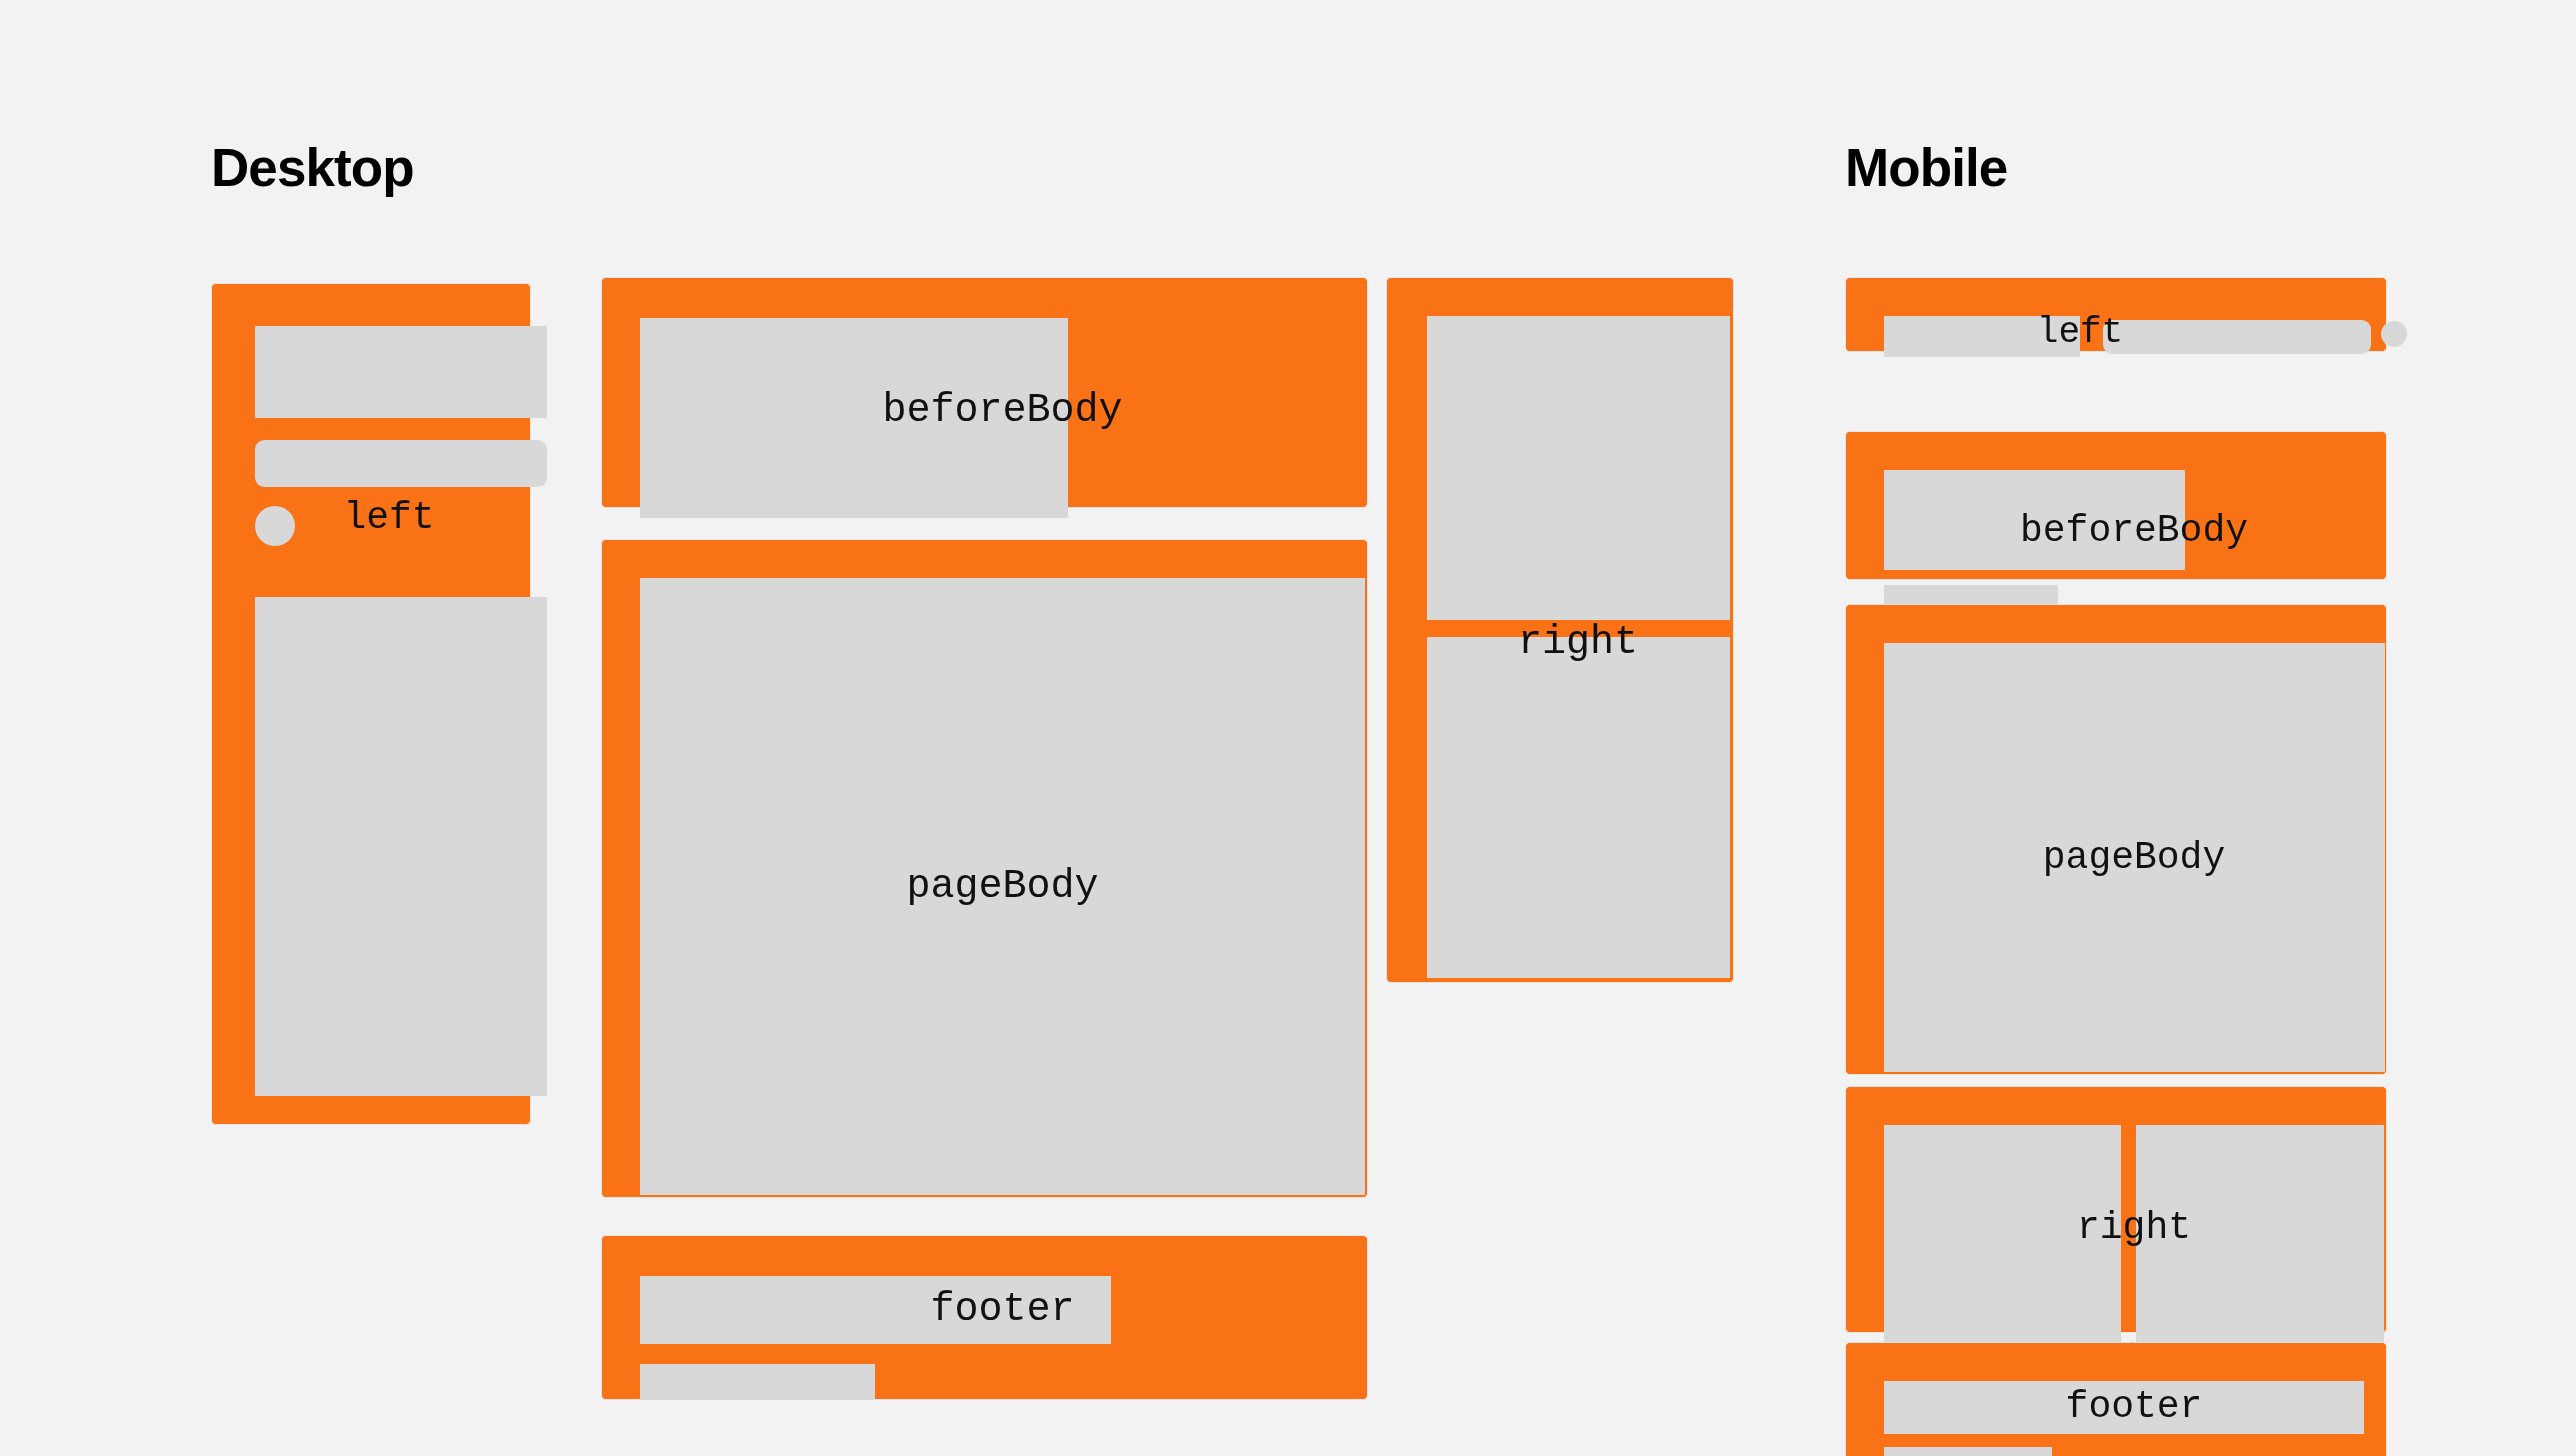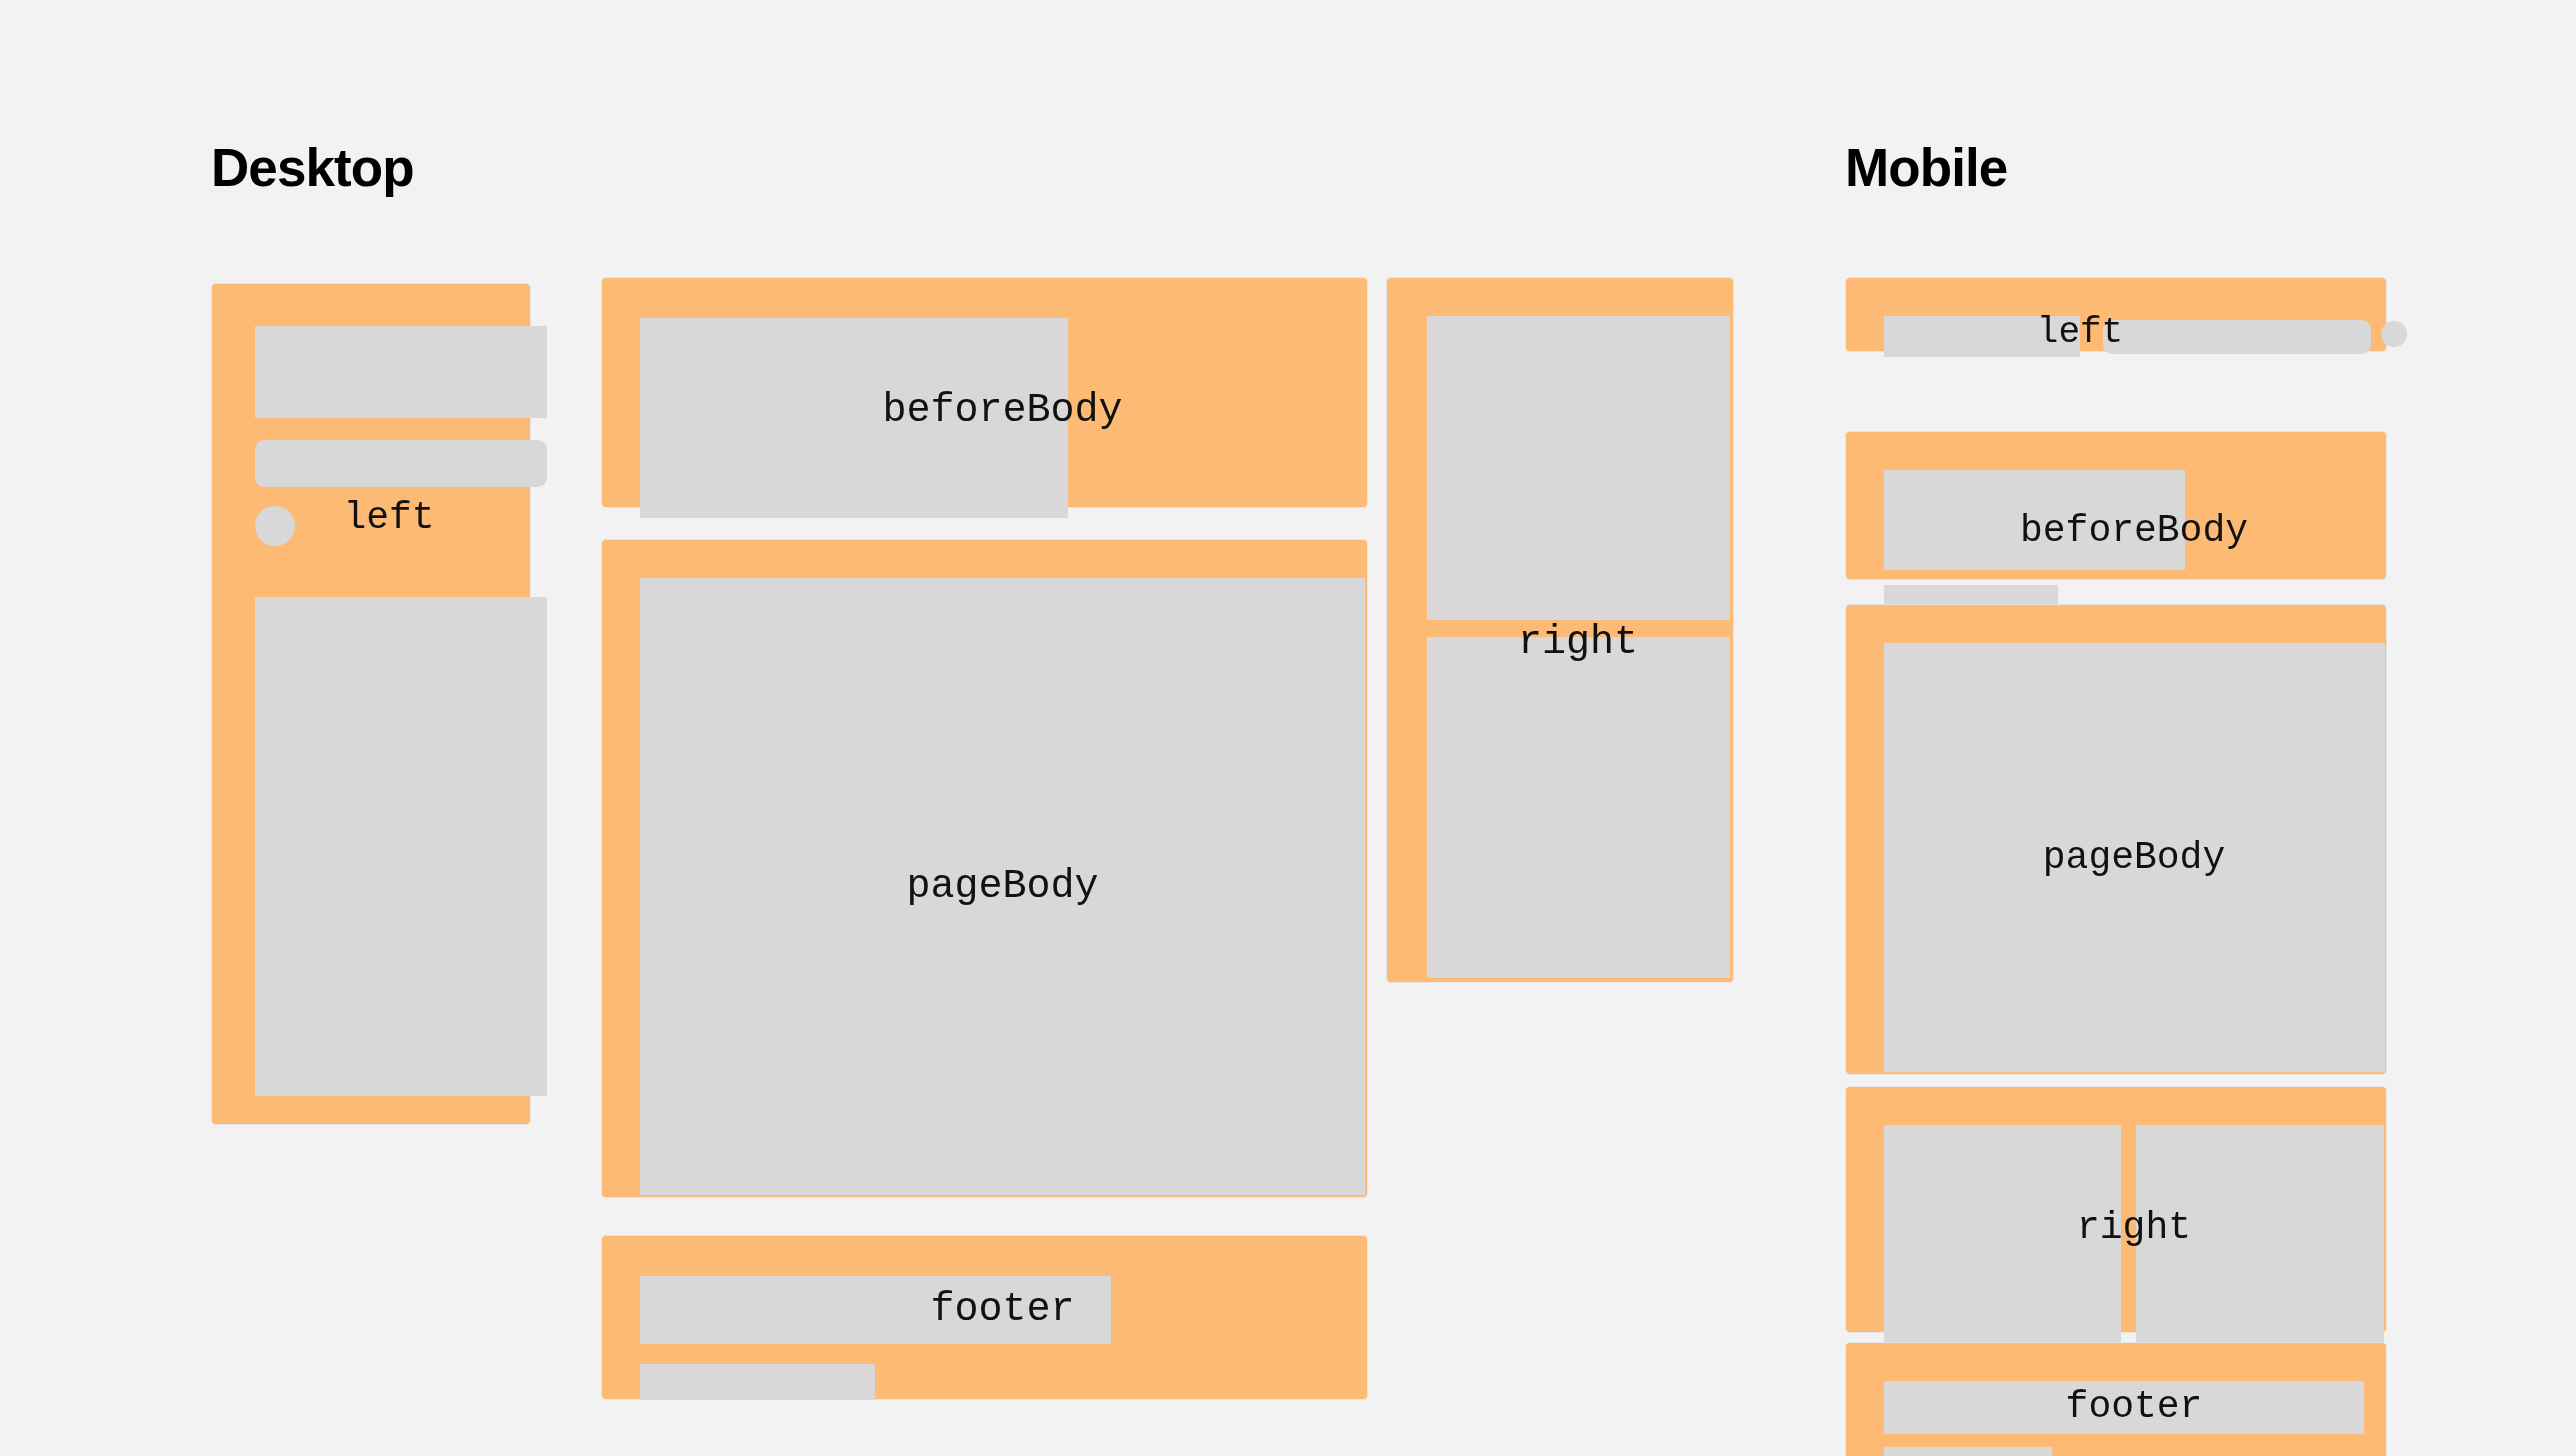--- a/index.html
+++ b/index.html
@@ -28,21 +28,21 @@
     letter-spacing: -0.9px;
     color: #000000;
     line-height: 1;
   }
   #title-desktop { left: 143px; top: 73px; }
   #title-mobile  { left: 1777px; top: 73px; }
 
   
   .panel {
     position: absolute;
-    background: #fdba74;
+    background: #f97316;
     border: 0.9px solid #e6e6e6;
     border-radius: 4.7px;
     text-align: center;
   }
 
   
   .blk {
     position: absolute;
     background: #d8d8d8;
   }

